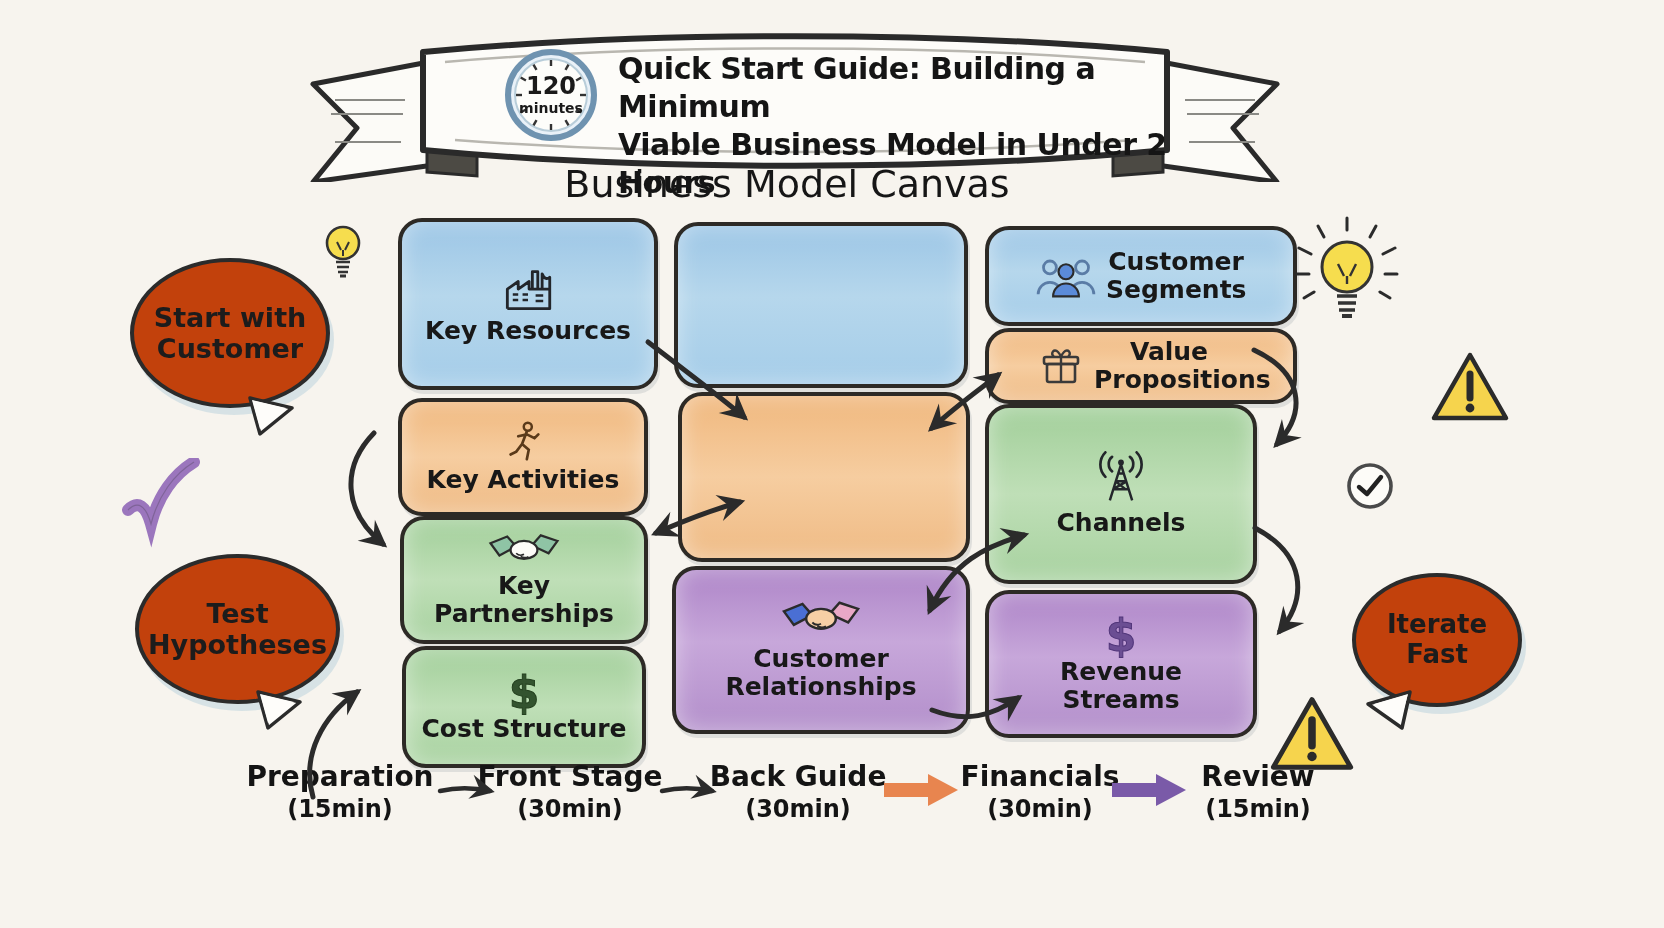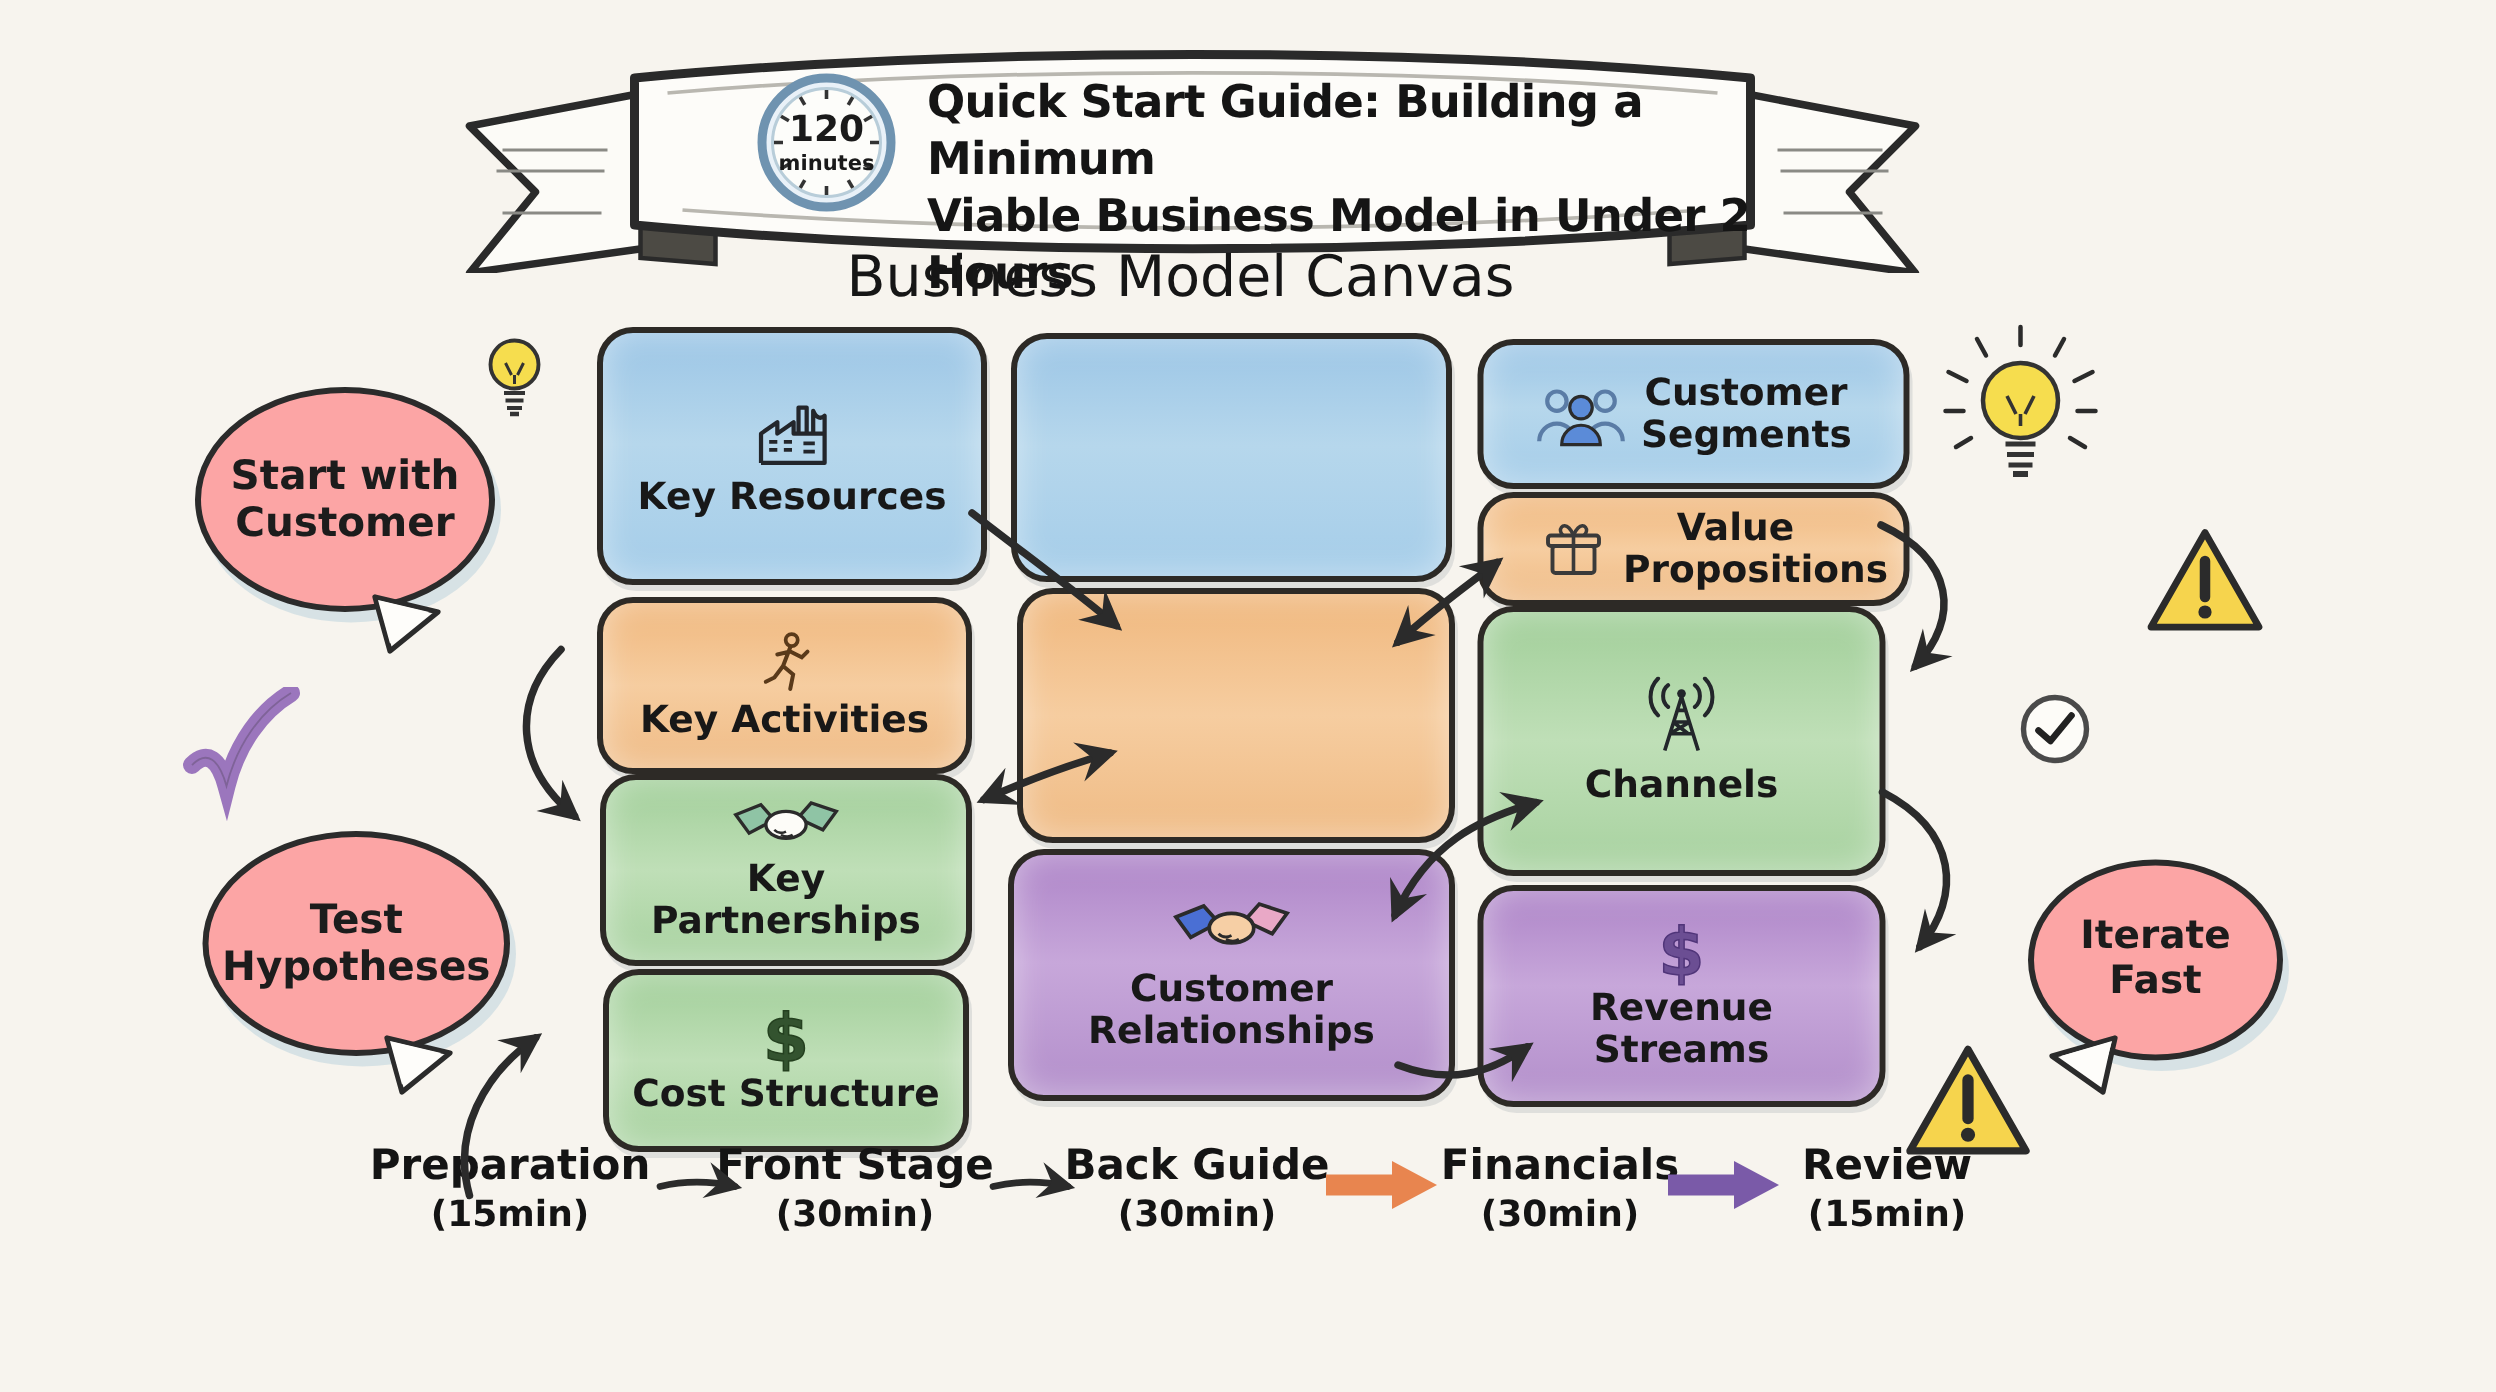--- a/index.html
+++ b/index.html
@@ -12,32 +12,32 @@
   .banner-title{position:absolute;left:618px;top:50px;width:560px;font-size:30px;font-weight:bold;
                 line-height:38px;letter-spacing:-0.5px;color:#151515;}
   
   .canvas-title{position:absolute;left:537px;top:162px;width:500px;text-align:center;
                 font-size:38px;font-weight:normal;color:#161616;}
 
   
   .box{position:absolute;border:4px solid #2d2a26;border-radius:24px;
        display:flex;flex-direction:column;align-items:center;justify-content:center;gap:4px;
        box-shadow:2px 4px 0 rgba(140,150,160,.22), inset 0 0 22px rgba(255,255,255,.45);}
-  .box.row{flex-direction:row;gap:10px;padding:0 8px;}
+  .box.row{flex-direction:row;gap:10px;padding:0 20px;}
   .c-blue{background:linear-gradient(180deg,#9cc6e6 0%,#b6d7ec 45%,#a5cde9 100%);}
   .c-orange{background:linear-gradient(180deg,#f0b87e 0%,#f6cda0 50%,#efbb85 100%);}
   .c-green{background:linear-gradient(180deg,#a2cf9a 0%,#bfdfb7 50%,#a8d2a0 100%);}
   .c-purple{background:linear-gradient(180deg,#ae85c8 0%,#c7a7da 45%,#b38fcb 100%);align-items:center;}
   .box-label{font-size:25px;font-weight:bold;text-align:center;line-height:1.12;color:#181818;}
   .dollar{font-size:44px;font-weight:bold;line-height:1;}
   .dollar.green{color:#33532f;-webkit-text-stroke:1px #24401f;}
   .dollar.purple{color:#6b4e93;-webkit-text-stroke:1px #503579;}
 
   
-  .bubble{position:absolute;background:#fca5a5;border:4px solid #2b2b2b;border-radius:50%;
+  .bubble{position:absolute;background:#c2410c;border:4px solid #2b2b2b;border-radius:50%;
           display:flex;align-items:center;justify-content:center;text-align:center;
           font-size:27px;font-weight:bold;line-height:1.15;padding:10px 16px;box-sizing:border-box;
           box-shadow:4px 7px 0 rgba(168,199,214,.4);}
 
   
   .tstep{position:absolute;width:220px;top:760px;text-align:center;}
   .tlabel{font-size:28px;font-weight:bold;color:#141414;}
   .tdur{font-size:24px;font-weight:bold;color:#141414;margin-top:2px;}
 </style>
 </head>

